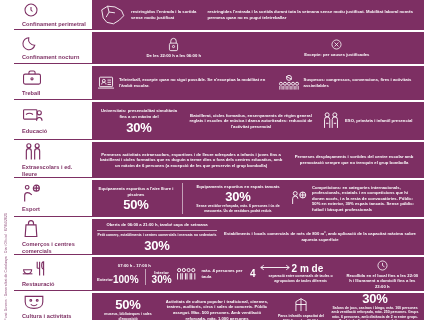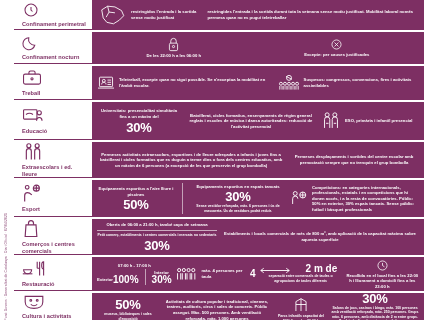--- a/index.html
+++ b/index.html
@@ -321,21 +321,21 @@
                 <circle class="icow" cx="16" cy="5" r="2"></circle>
                 <circle class="icow" cx="22" cy="5" r="2"></circle>
                 <path class="icow" d="M2 9v8M6 9v8M8 9v8M12 9v8M14 9v8M18 9v8M20 9v8M24 9v8"></path>
               </svg>
           </span>
           <span class="txt l">màx. 4 persones per taula</span>
           <span class="mid">4</span>
         </div>
         <div class="cell" style="flex:0 0 82px">
           <div style="display:flex;flex-direction:column;align-items:flex-start;">
-            <div style="display:flex;align-items:flex-end;gap:16px;">
+            <div style="display:flex;align-items:flex-start;gap:2px;">
               <span>
                 <svg width="30" height="7" viewBox="0 0 40 8">
                     <path class="icow" d="M1 4h38M1 4l4-3M1 4l4 3M39 4l-4-3M39 4l-4 3"></path>
                   </svg>
               </span>
               <span class="mid">2 m de</span>
             </div>
             <span class="small">separació entre comensals de taules o agrupacions de taules diferents</span>
           </div>
         </div>

